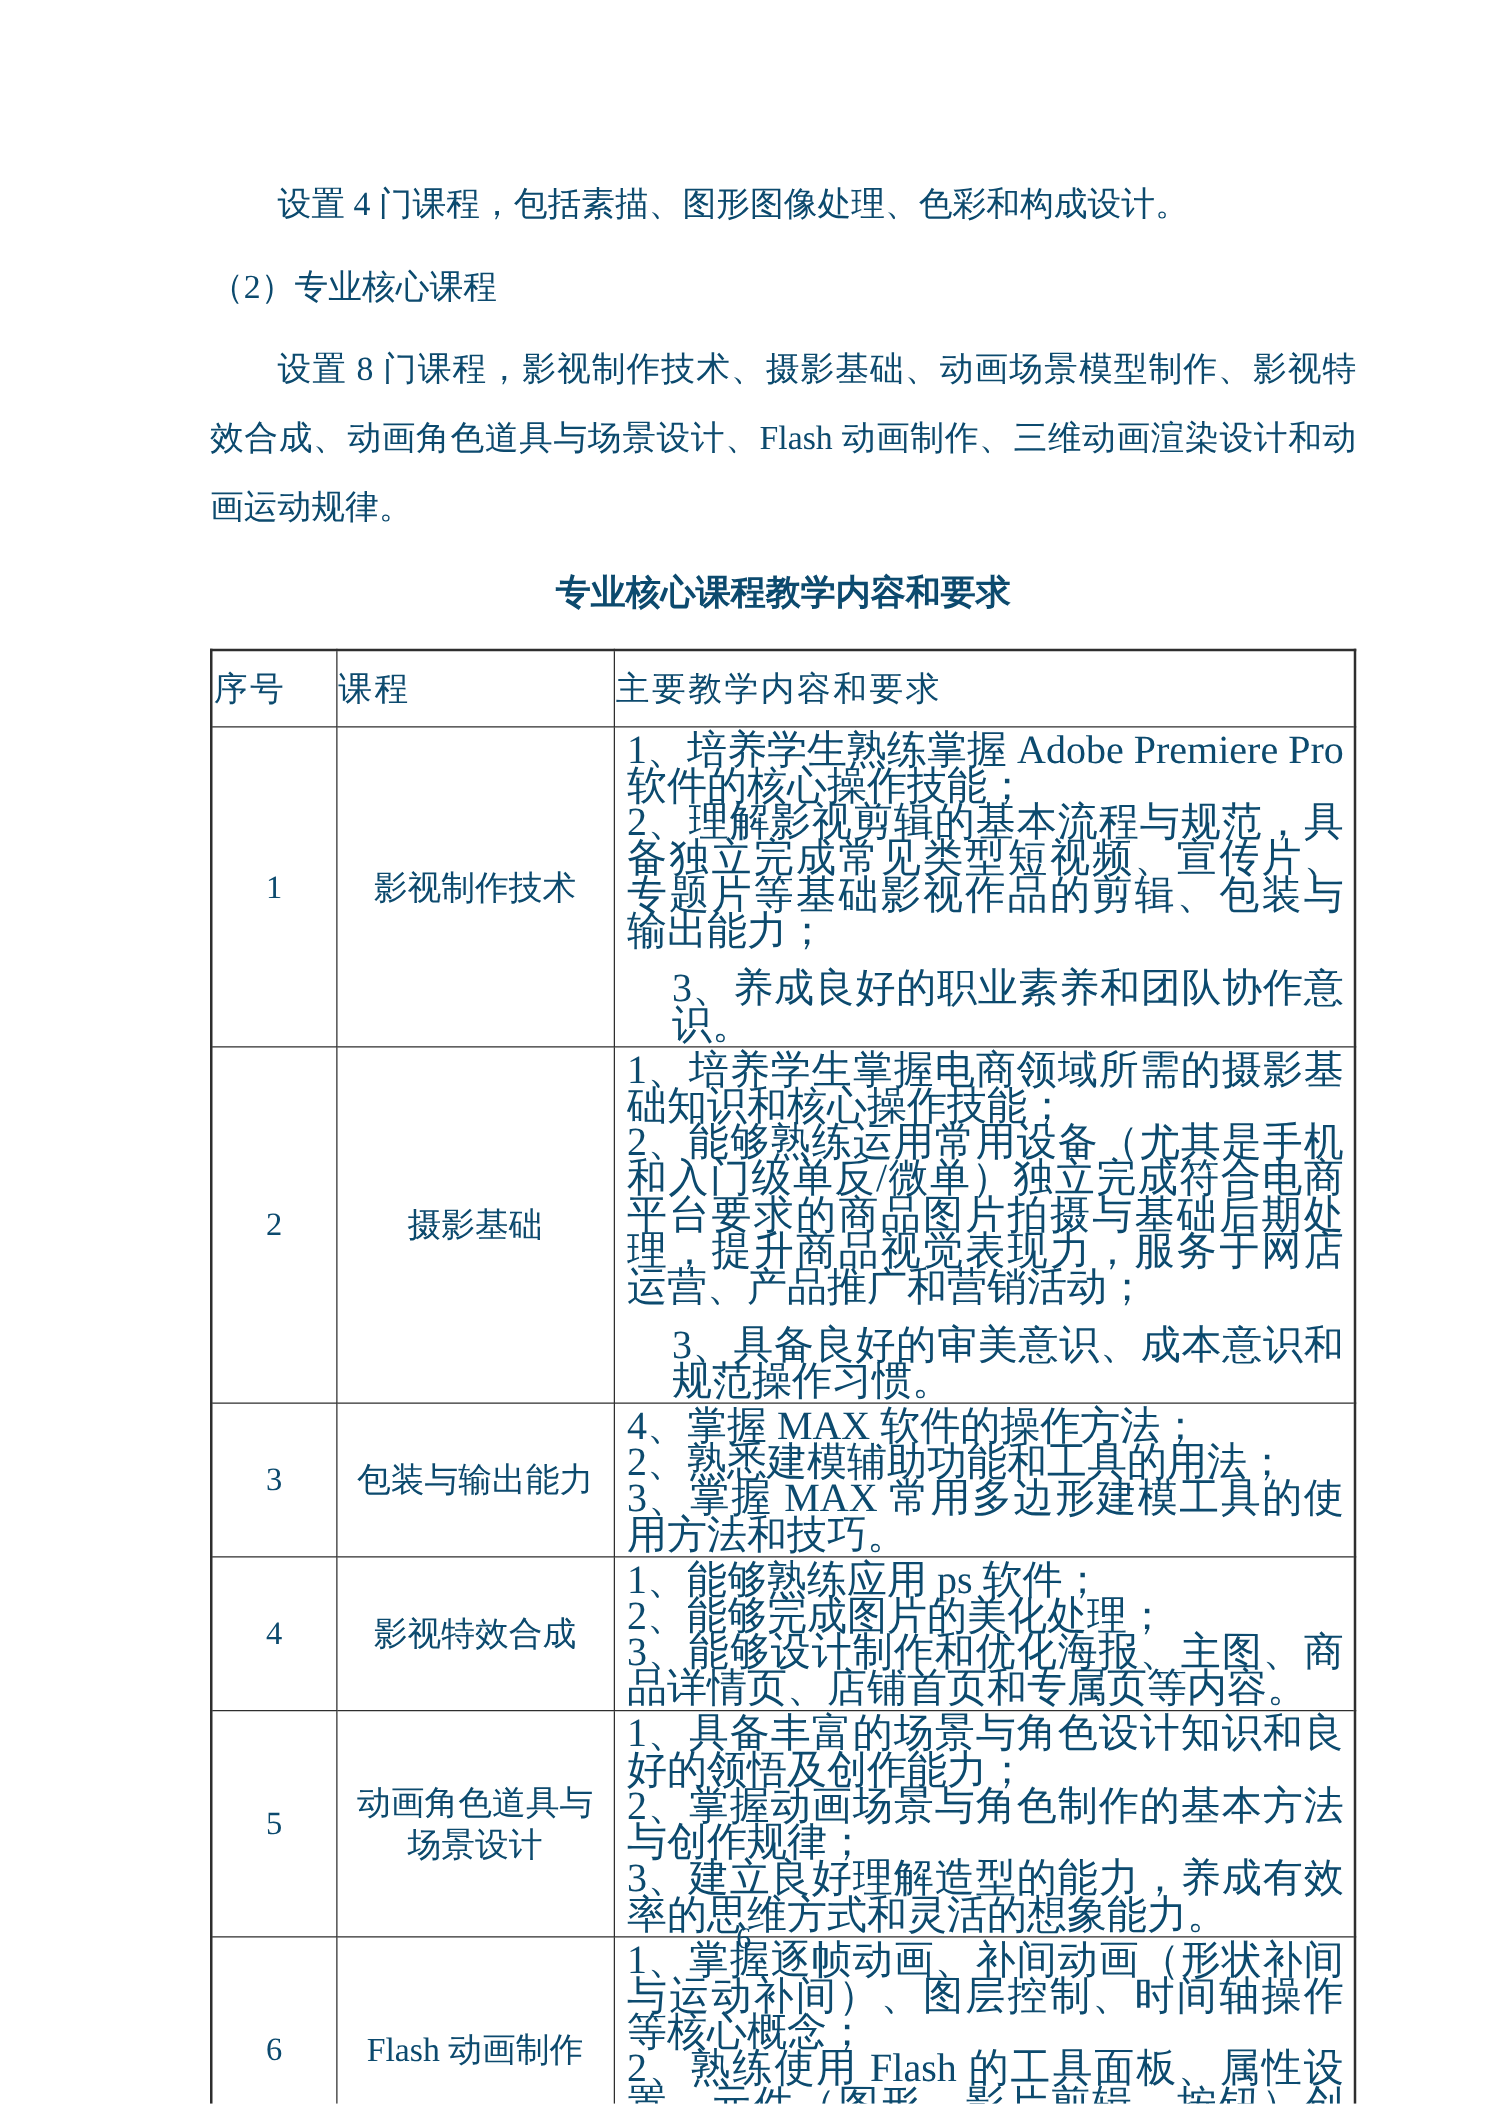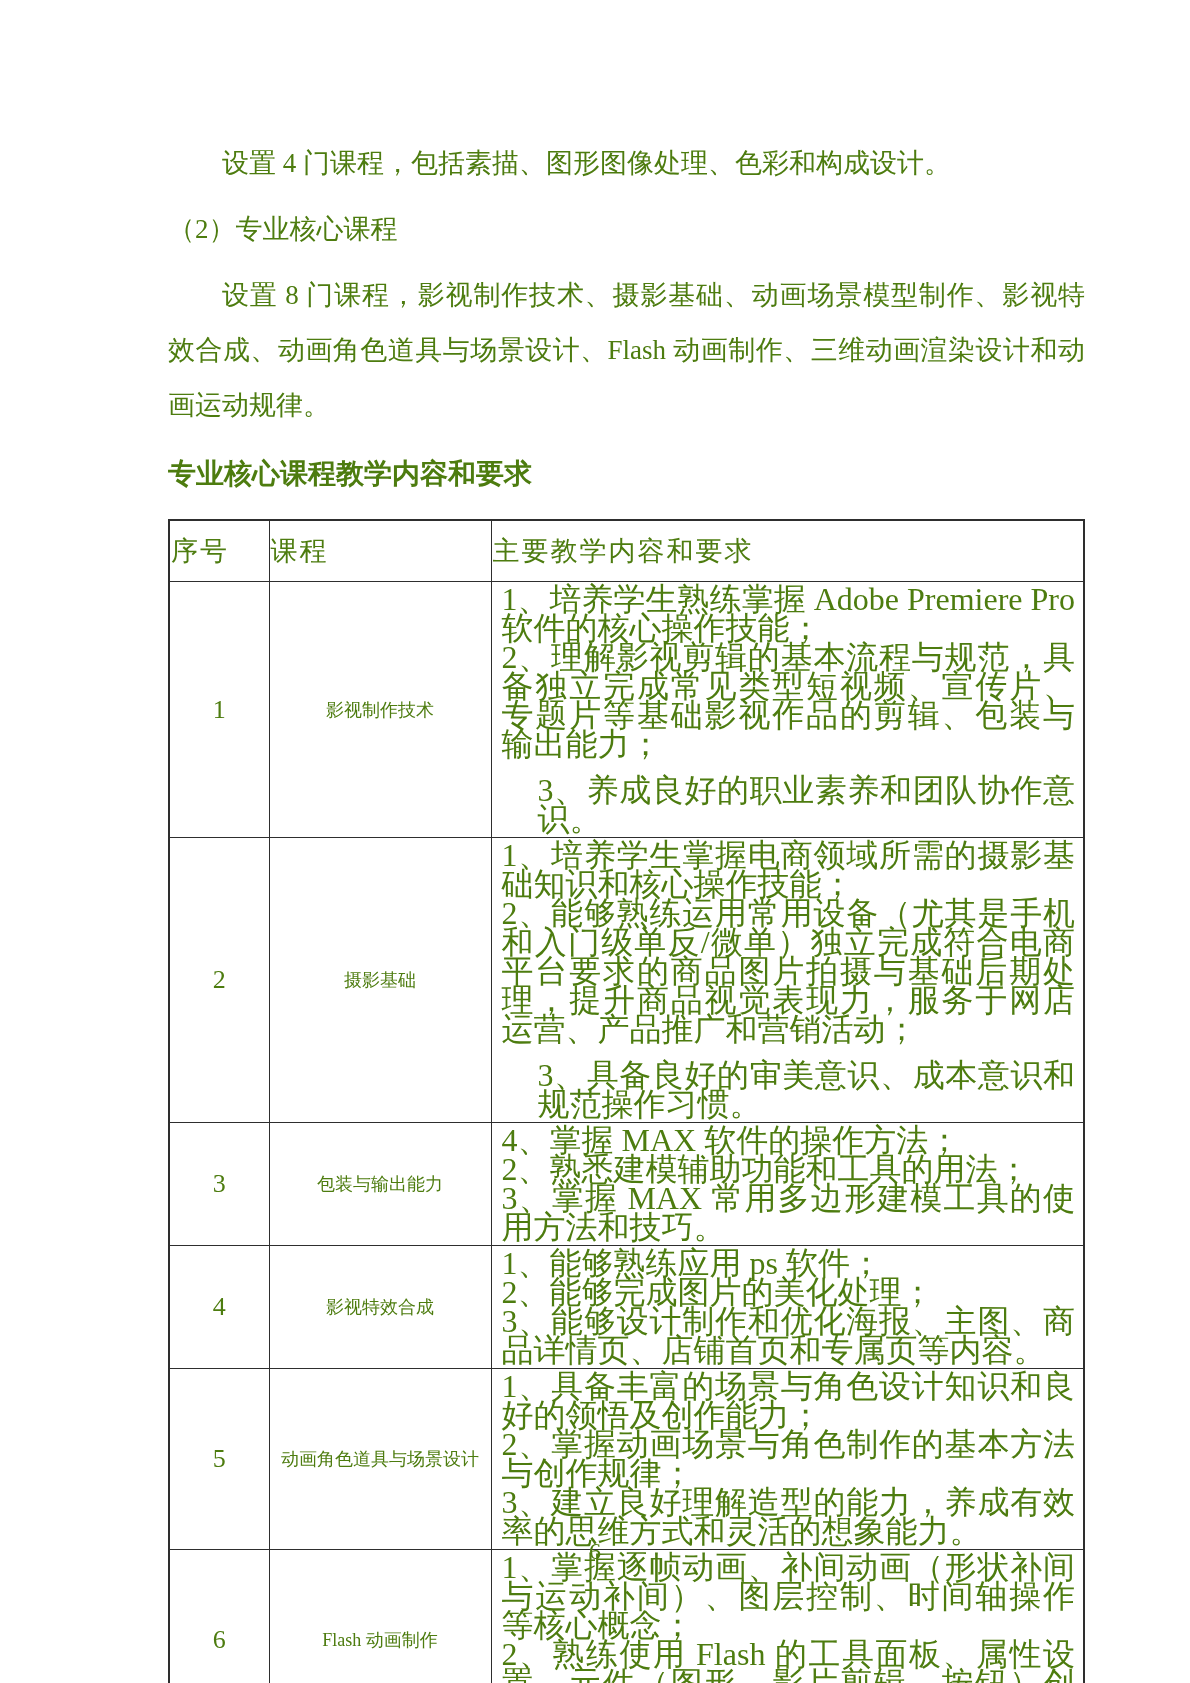--- a/index.html
+++ b/index.html
@@ -6,40 +6,40 @@
     margin: 0;
     padding: 0;
     background: #ffffff;
   }
   .page {
     position: relative;
     width: 1190px;
     height: 1683px;
     background: #ffffff;
     font-family: "Liberation Serif", "DejaVu Serif", serif;
-    color: #4d7c0f;
+    color: #0c4a6e;
     overflow: hidden;
   }
   .content {
     position: absolute;
     left: 168px;
     top: 136px;
     width: 917px;
   }
   .para {
     font-size: 27px;
     line-height: 55px;
     text-align: justify;
     margin: 0 0 11px 0;
   }
   .para.indent { text-indent: 2em; }
   .table-title {
     font-size: 28px;
     font-weight: bold;
-    text-align: left;
+    text-align: center;
     margin: 22px 0 26px 0;
   }
   table.course-table {
     border-collapse: collapse;
     width: 100%;
     table-layout: fixed;
     border: 2px solid #2e2e2e;
   }
   table.course-table th,
   table.course-table td {
@@ -56,21 +56,21 @@
     letter-spacing: 2px;
   }
   td.no-cell {
     text-align: center;
     vertical-align: middle;
     font-size: 26px;
   }
   td.course-cell {
     text-align: center;
     vertical-align: middle;
-    font-size: 18px;
+    font-size: 27px;
     padding: 0 10px;
     line-height: 34px;
   }
   td.content-cell {
     font-size: 32px;
     line-height: 29px;
     text-align: justify;
     vertical-align: top;
     padding: 3px 8px 3px 10px;
   }

